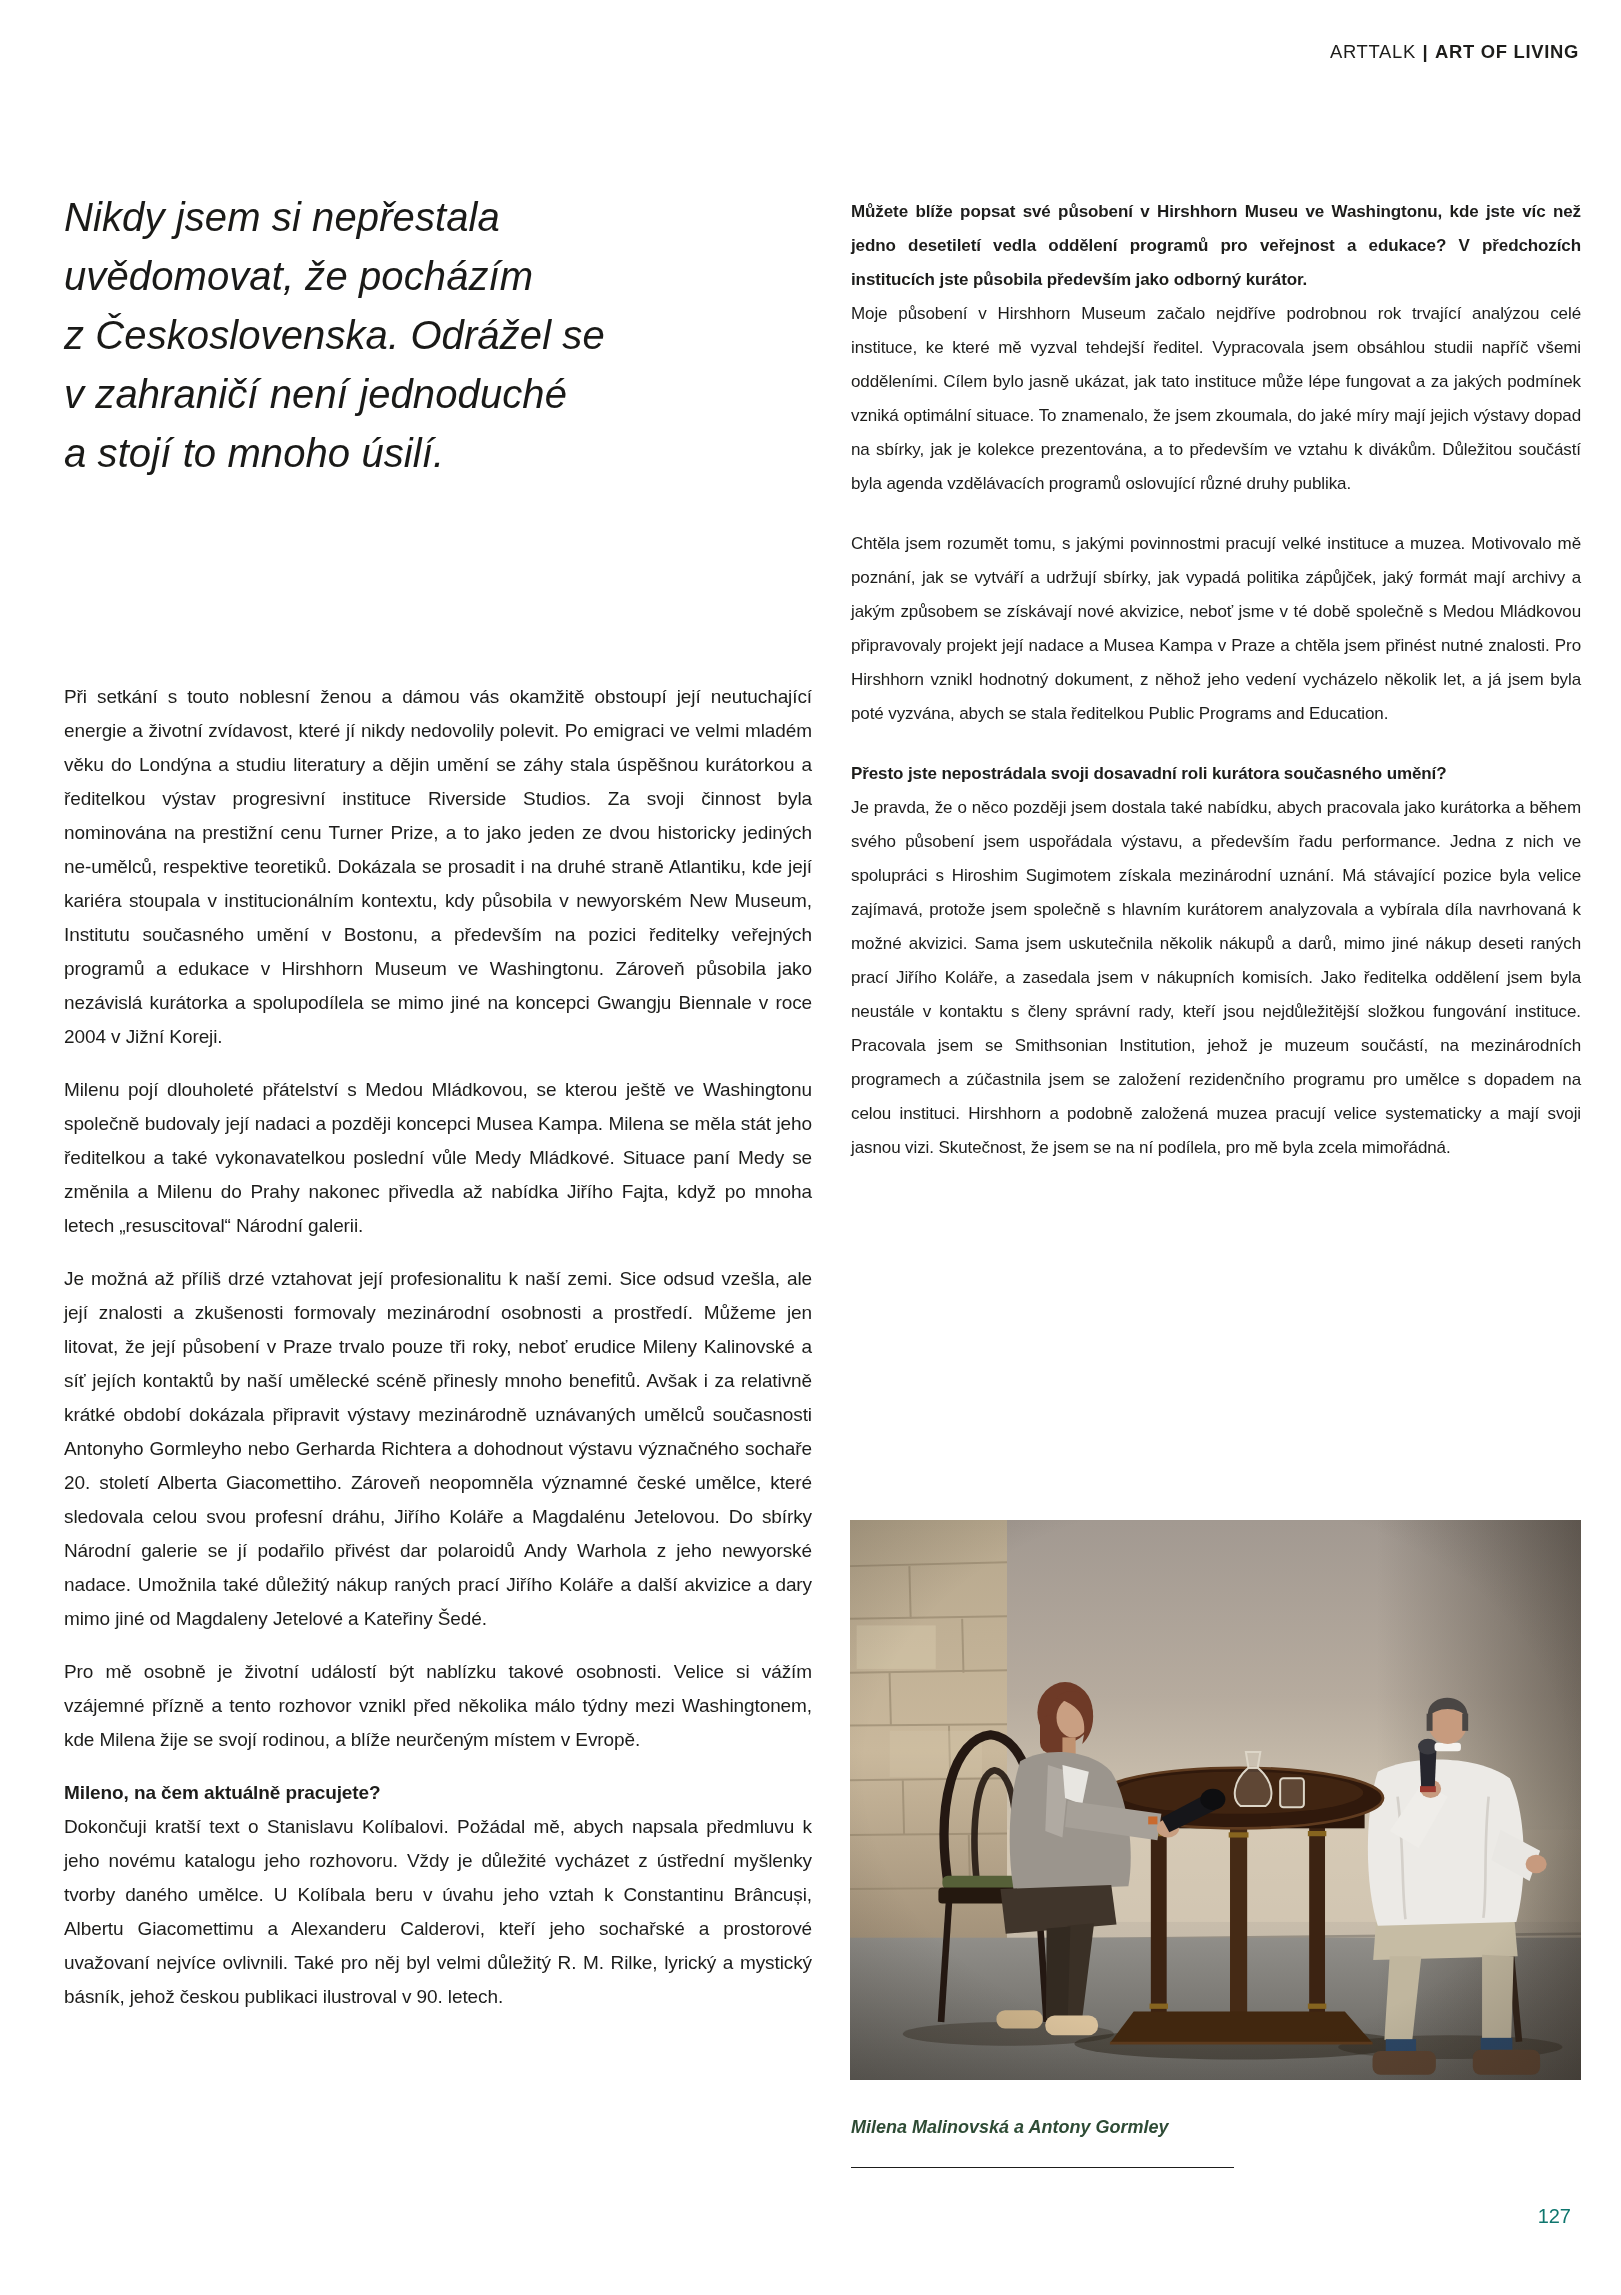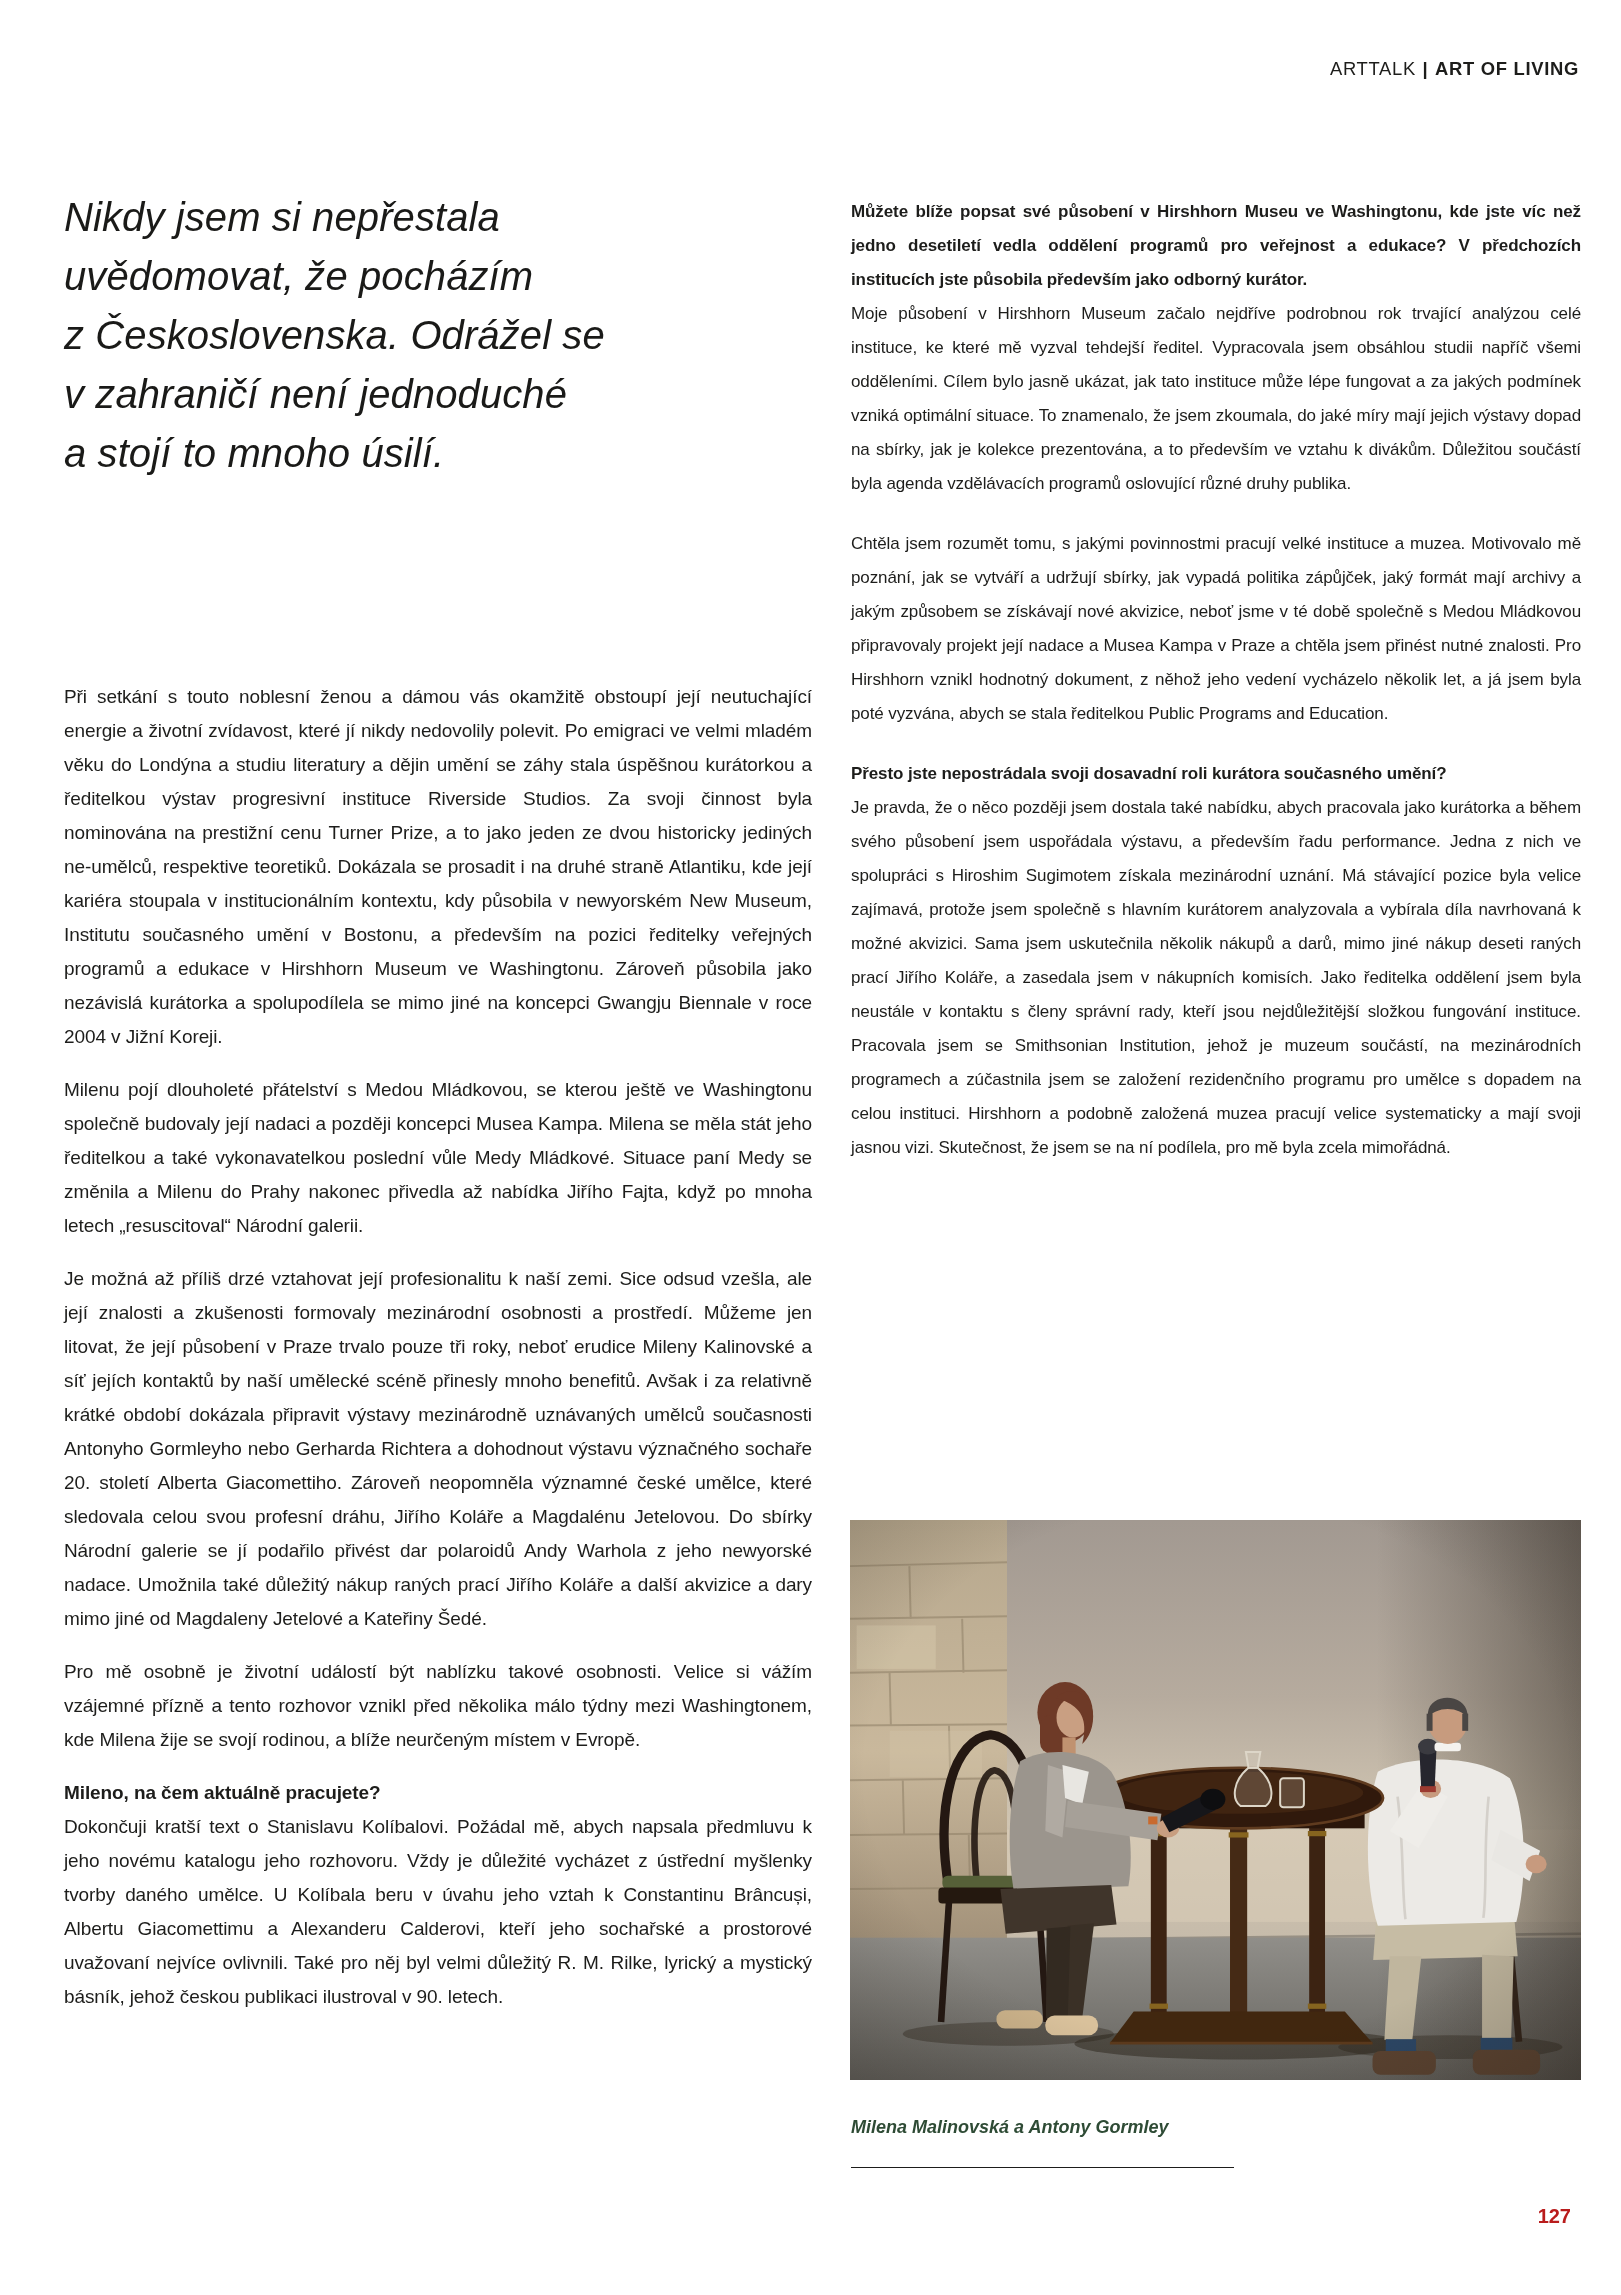--- a/index.html
+++ b/index.html
@@ -2,21 +2,21 @@
 <html lang="cs" style="font-size:10.5px"><head>
 <meta charset="utf-8">
 <style>
   html,body{margin:0;padding:0;}
   body{
     width:1621px;height:2295px;position:relative;background:#ffffff;
     font-family:"Liberation Sans",sans-serif;color:#1d1d1b;
     -webkit-font-smoothing:antialiased;
   }
   .header{
-    position:absolute;top:58px;right:42px;font-size:18.4px;letter-spacing:0.7px;
+    position:absolute;top:41px;right:42px;font-size:18.4px;letter-spacing:0.7px;
     color:#1d1d1b;white-space:nowrap;
   }
   .header .brand{font-weight:400;}
   .header .divider{font-weight:700;padding:0 6.6px;}
   .header .section{font-weight:700;}
   .pull-quote{
     position:absolute;top:188px;left:64px;width:764px;
     font-size:40px;line-height:59px;font-weight:300;color:#1a1a18;
     letter-spacing:0.1px;
     font-style:italic;
@@ -43,21 +43,21 @@
   .photo-figure svg{display:block;width:100%;height:100%;}
   .photo-caption{
     position:absolute;top:2116px;left:851px;width:730px;
     font-size:18px;line-height:22.4px;font-weight:700;font-style:italic;
     color:#2e4b35;letter-spacing:0;
   }
   .caption-rule{
     position:absolute;top:2167px;left:851px;width:383px;height:1.3px;background:#1d1d1b;
   }
   .page-number{
-    position:absolute;top:2205px;right:50px;font-size:20px;font-weight:700;color:#b91c1c;
+    position:absolute;top:2205px;right:50px;font-size:20px;font-weight:400;color:#0f766e;
   }
 </style>
 </head>
 <body>
 
 <div class="header">
   <span class="brand">ARTTALK</span><span class="divider">|</span><span class="section">ART OF LIVING</span>
 </div>
 
 <div class="pull-quote">

